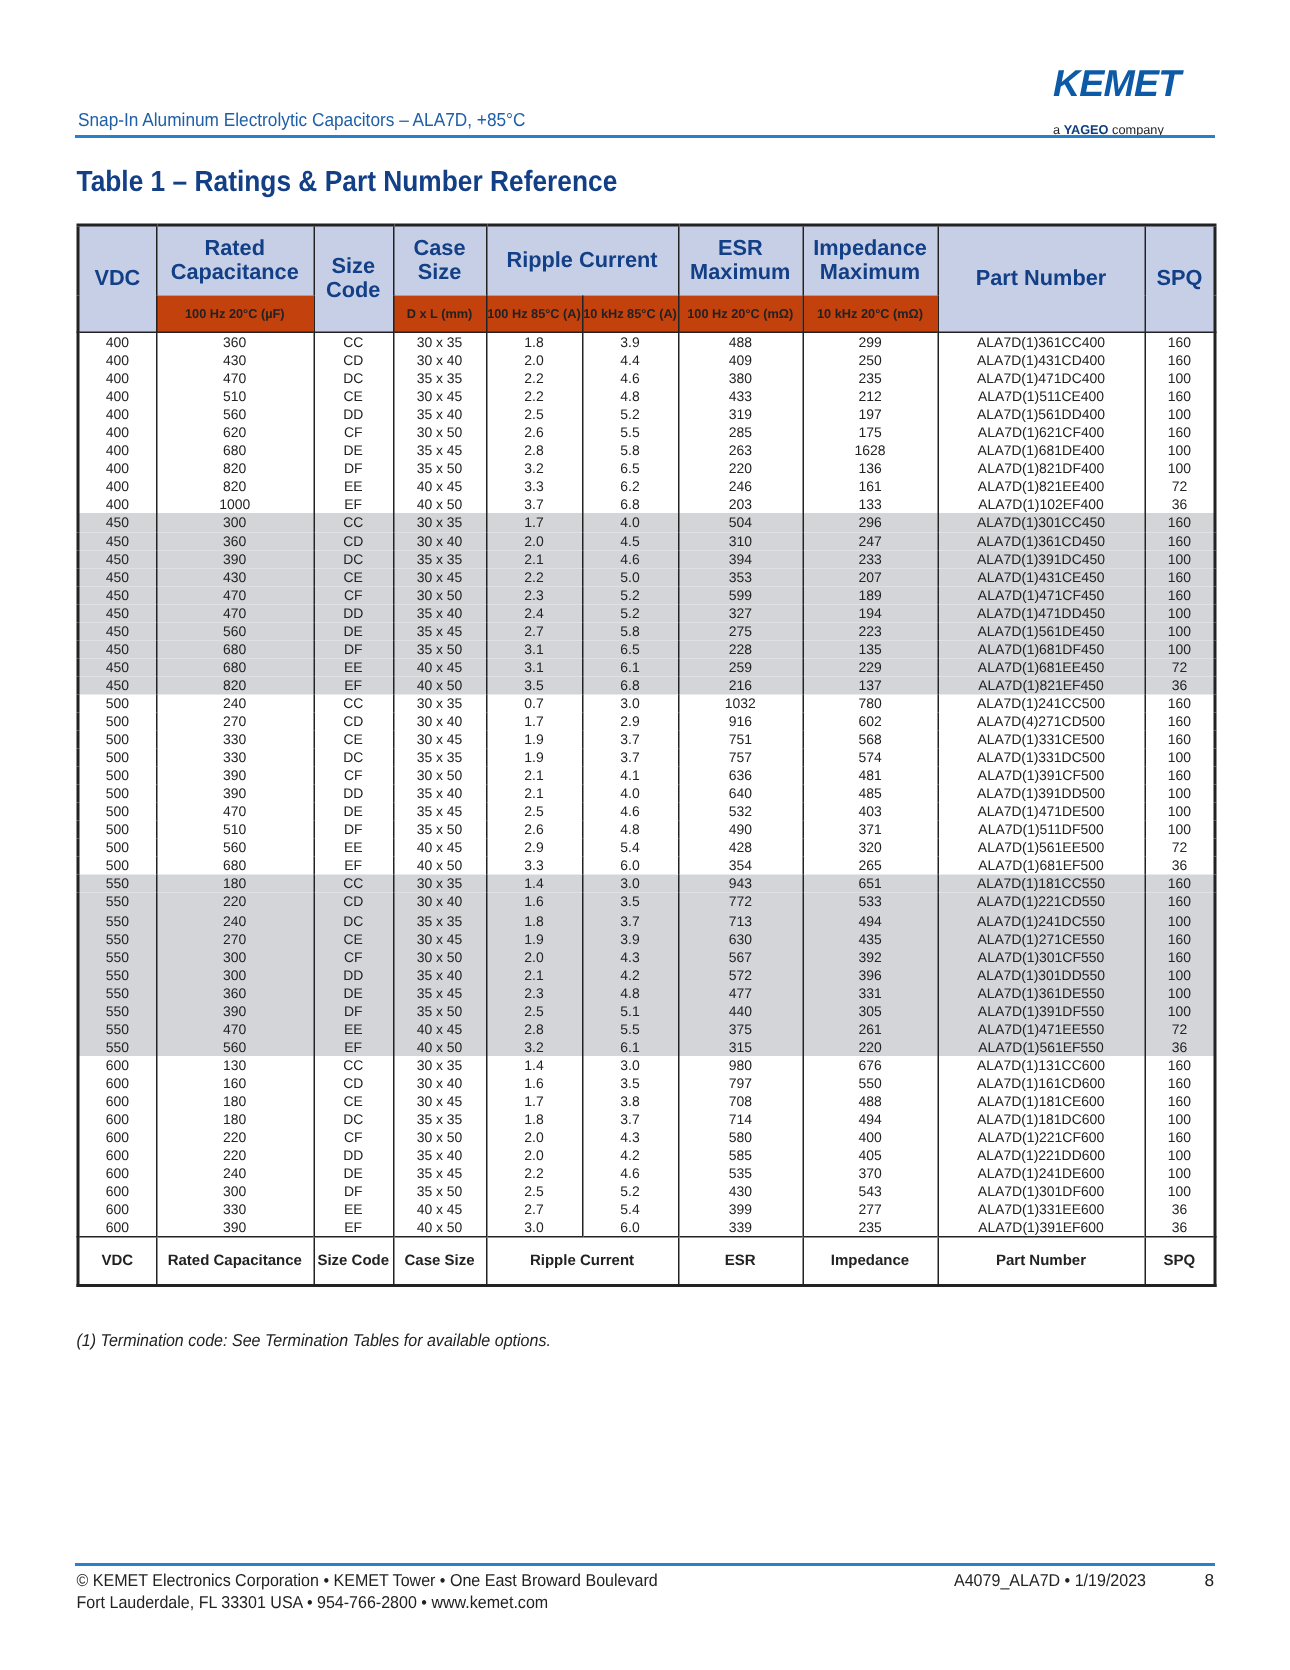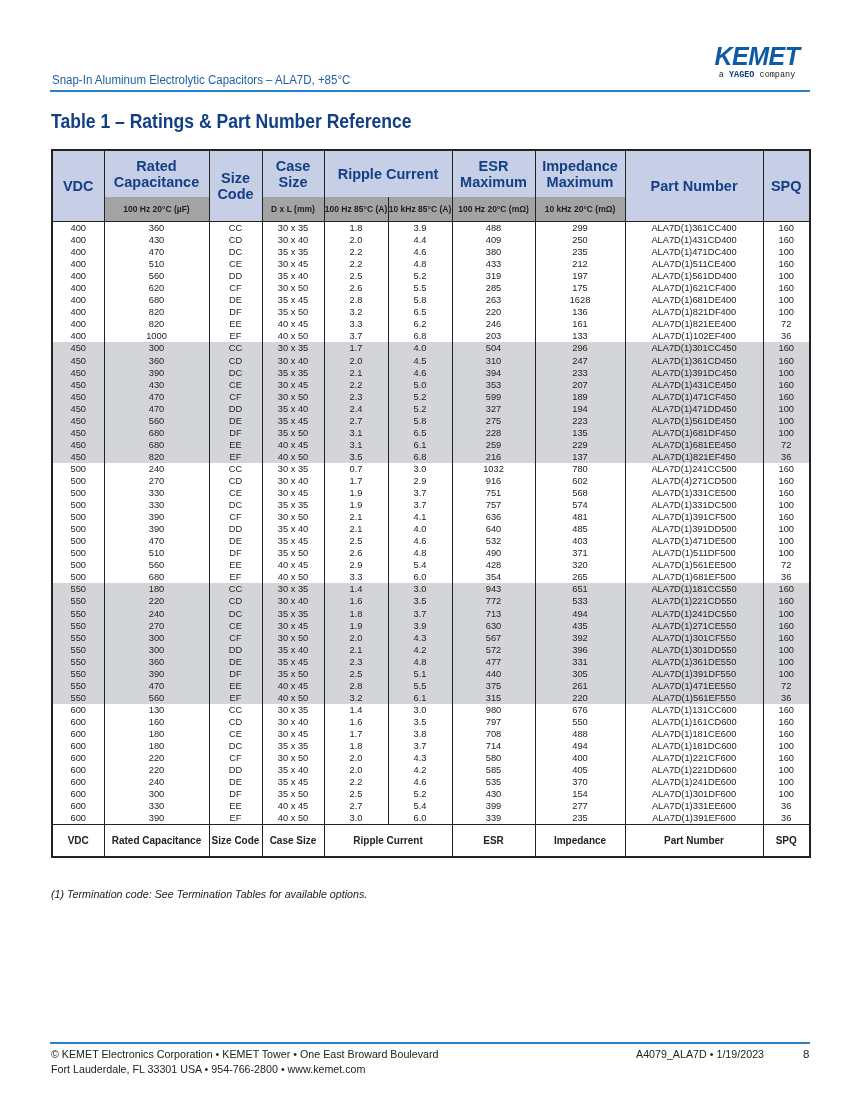--- a/index.html
+++ b/index.html
@@ -1,29 +1,29 @@
 <!DOCTYPE html>
 <html><head>
 <meta charset="utf-8">
 <style>
   html, body { margin: 0; padding: 0; background: #ffffff; }
   body { width: 860px; height: 1113px; position: relative; font-family: "Liberation Sans", sans-serif; color: #1a1a1a; overflow: hidden; }
   .header-sub { position: absolute; left: 52px; top: 73px; font-size: 12.5px; color: #1f5fa6; font-family: "Liberation Sans", sans-serif; transform: scaleX(0.92); transform-origin: left; }
   .header-rule { position: absolute; left: 50px; top: 90px; width: 760px; height: 2px; background: #2a7fc9; }
-  .logo { position: absolute; left: 702px; top: 44px; width: 110px; text-align: center; }
+  .logo { position: absolute; left: 702px; top: 44px; width: 110px; text-align: left; }
   .logo-main { font-family: "Liberation Sans", sans-serif; font-weight: bold; font-style: italic; font-size: 25px; color: #0d5aa7; letter-spacing: -0.5px; line-height: 24px; }
-  .logo-sub { font-size: 8.5px; color: #222; margin-top: 2px; line-height: 10px; font-family: Liberation Mono, monospace; }
+  .logo-sub { font-size: 8.5px; color: #222; margin-top: 13px; line-height: 10px; }
   .logo-sub b { font-weight: bold; color: #0d3d7a; }
   .page-title { position: absolute; left: 51px; top: 110px; font-size: 19.5px; font-weight: bold; color: #123f86; transform: scaleX(0.9); transform-origin: left; white-space: nowrap; }
 
   table.ratings { position: absolute; left: 51px; top: 149px; width: 758px; border-collapse: collapse; table-layout: fixed; font-family: "Liberation Sans", sans-serif; }
   table.ratings td, table.ratings th { padding: 0; text-align: center; border-left: 1.5px solid #222; border-right: 1.5px solid #222; }
   table.ratings { border: 2px solid #222; }
   th.hdr { background: #c7cfe6; color: #123f86; font-weight: bold; font-size: 14.5px; line-height: 16px; border-top: 2px solid #222; }
-  th.sub { background: #a3a3a3; color: #222; font-weight: bold; font-size: 8.5px; line-height: 10px; height: 24px; border-bottom: 1.5px solid #222; }
+  th.sub { background: #c2410c; color: #222; font-weight: bold; font-size: 8.5px; line-height: 10px; height: 24px; border-bottom: 1.5px solid #222; }
   th.hdr.top { height: 45px; }
   th.hdr.span2 { height: 70px; border-bottom: 1.5px solid #222; }
   td.cell { font-size: 9.3px; height: 12.05px; line-height: 12px; color: #222; }
   tr.band td.cell { background: #d4d5d8; }
   tr.foot td { font-weight: bold; font-size: 10px; height: 31px; border-top: 1.5px solid #222; color: #222; }
   .footnote { position: absolute; left: 51px; top: 888px; font-size: 11.5px; font-style: italic; color: #222; transform: scaleX(0.93); transform-origin: left; white-space: nowrap; }
   .footer-rule { position: absolute; left: 50px; top: 1042px; width: 760px; height: 1.5px; background: #2a7fc9; }
   .footer-l1 { position: absolute; left: 51px; top: 1048px; font-size: 11.5px; color: #222; white-space: nowrap; transform: scaleX(0.93); transform-origin: left; }
   .footer-l2 { position: absolute; left: 51px; top: 1063px; font-size: 11.5px; color: #222; white-space: nowrap; transform: scaleX(0.93); transform-origin: left; }
   .footer-doc { position: absolute; left: 636px; top: 1048px; font-size: 11.5px; color: #222; white-space: nowrap; transform: scaleX(0.93); transform-origin: left; }
@@ -641,21 +641,21 @@
         <td class="cell">100</td>
       </tr>
       <tr>
         <td class="cell">600</td>
         <td class="cell">300</td>
         <td class="cell">DF</td>
         <td class="cell">35 x 50</td>
         <td class="cell">2.5</td>
         <td class="cell">5.2</td>
         <td class="cell">430</td>
-        <td class="cell">154</td>
+        <td class="cell">543</td>
         <td class="cell">ALA7D(1)301DF600</td>
         <td class="cell">100</td>
       </tr>
       <tr>
         <td class="cell">600</td>
         <td class="cell">330</td>
         <td class="cell">EE</td>
         <td class="cell">40 x 45</td>
         <td class="cell">2.7</td>
         <td class="cell">5.4</td>

